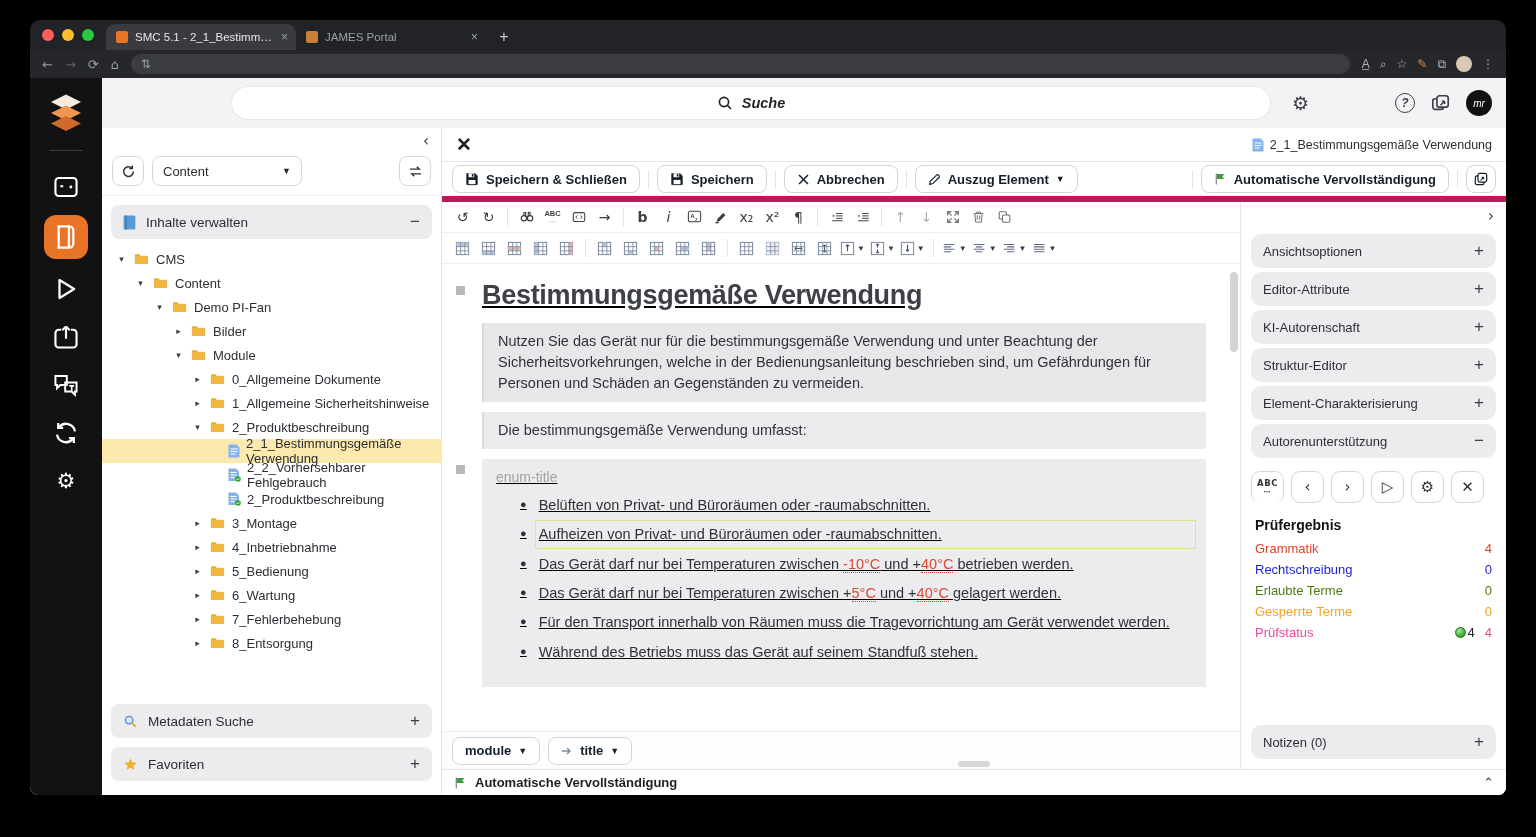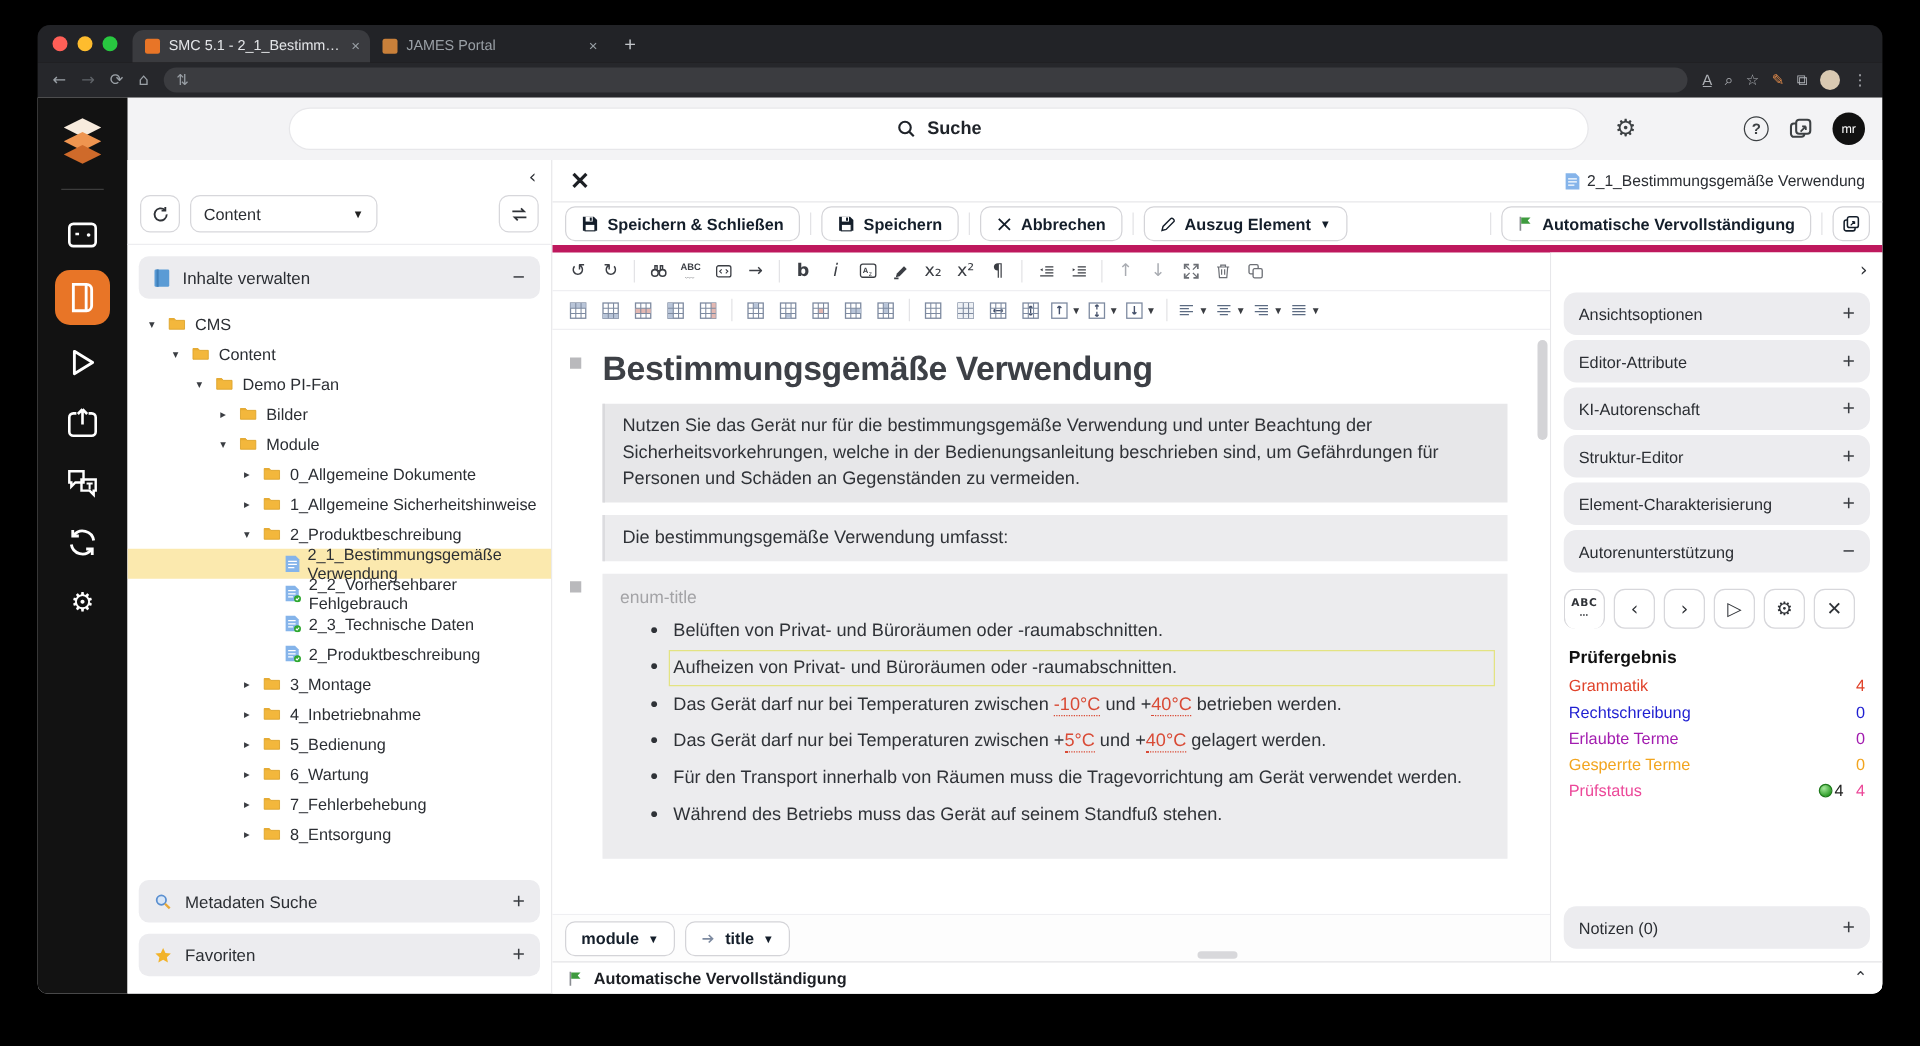--- a/index.html
+++ b/index.html
@@ -33,21 +33,21 @@
   .cr-av { width:16px; height:16px; border-radius:50%; background:#d9c9b2; }
   
   .app { flex:1; display:flex; min-height:0; background:#f3f3f5; }
   .rail { width:72px; background:#121212; display:flex; flex-direction:column; align-items:center;
           padding-top:14px; flex:none; }
   .rail-div { width:34px; height:1px; background:#3c3c3c; margin:14px 0 16px; }
   .rail-item { width:44px; height:40px; display:flex; align-items:center; justify-content:center;
                color:#fff; margin-bottom:8px; border-radius:12px; }
   .rail-item.active { background:#e87527; height:44px; margin-bottom:10px; }
   .app-right { flex:1; display:flex; flex-direction:column; min-width:0; }
-  .app-header { height:50px; display:flex; align-items:center; padding:0 14px; gap:16px; flex:none; }
+  .app-header { height:50px; display:flex; align-items:center; padding:0 14px; gap:16px; flex:none;font-style:italic; }
   .hd-spacer { width:100px; }
   .search-pill { flex:1; height:32px; background:#fff; border-radius:16px;
                  box-shadow:0 0 0 1px #e7e7ea; display:flex; align-items:center; justify-content:center; gap:9px; }
   .search-pill .lbl { font-size:14.5px; font-weight:bold; color:#1f2329; }
   .hd-gear { color:#3c4043; margin-left:6px; }
   .hd-gap { width:54px; }
   .hd-ic { color:#3c4043; display:flex; align-items:center; }
   .help-circ { width:20px; height:20px; border:1.5px solid #3c4043; border-radius:50%;
                display:flex; align-items:center; justify-content:center; font-size:12px; font-weight:bold; }
   .avatar { width:26px; height:26px; border-radius:50%; background:#111; color:#fff; font-size:10px;
@@ -97,21 +97,21 @@
   .tb-btn { min-width:25px; height:24px; display:flex; align-items:center; justify-content:center;
             color:#3b3e44; border-radius:4px; padding:0 2px; }
   .tb-btn .g { font-family:"DejaVu Sans",sans-serif; font-size:14px; }
   .g-bold { font-weight:800; } .g-italic { font-style:italic; font-family:"Liberation Serif",serif; }
   .tb-btn.dim { color:#a9acb2; }
   .tb2 .tb-btn { color:#5c6b82; }
   .ddc { font-size:8px; color:#3a3d42; margin-left:2px; }
   
   .doc { flex:1; position:relative; overflow:hidden; background:#fff; }
   .doc-inner { padding:12px 34px 0 40px; }
-  .blk { position:relative; }
+  .blk { position:relative;text-decoration:underline; }
   .handle { position:absolute; left:-26px; top:6px; width:9px; height:9px; background:#b9b9bc; }
   .doc-title { font-size:27px; font-weight:bold; color:#3d4046; letter-spacing:-0.3px; margin:4px 0 12px; }
   .label-box { background:#ededee; padding:8px 16px; font-size:18px; color:#a3a3a6; margin-bottom:8px; }
   .para-box { background:#e7e7e9; border-left:2px solid #d9d9dc; padding:8px 14px; font-size:14.5px;
               color:#2f3237; line-height:1.45; margin-bottom:10px; }
   .enum-box { background:#ececee; padding:8px 14px 16px; }
   .enum-title { font-size:14px; color:#a3a3a6; margin:2px 0 10px; }
   .bullet { display:flex; gap:12px; margin:9px 0 9px 24px; font-size:14.5px; color:#2f3237; line-height:1.4; }
   .bdot { font-size:11px; margin-top:2px; }
   .btext { flex:1; }
@@ -133,21 +133,21 @@
   .rp-tool { width:33px; height:32px; border:1px solid #d7d7db; border-radius:9px; background:#fff;
              display:flex; align-items:center; justify-content:center; color:#2f3237;
              font-family:"DejaVu Sans",sans-serif; font-size:15px; }
   .abc-tool { font-size:8.5px; font-weight:bold; letter-spacing:0.5px; border-bottom:none;
               display:flex; flex-direction:column; align-items:center; line-height:1; }
   .abc-dots { font-size:7px; letter-spacing:1px; margin-top:1px; }
   .rp-check { padding:8px 14px; font-size:13px; }
   .rp-check h4 { font-size:14px; color:#111; margin-bottom:8px; }
   .crow { display:flex; align-items:center; margin:6px 0; }
   .crow .cval { margin-left:auto; }
-  .cr-red{color:#e0422a}.cr-blue{color:#1f1fd1}.cr-gray{color:#a21caf}.cr-orange{color:#f2a51f}.cr-def{color:#ec4899}
+  .cr-red{color:#e0422a}.cr-blue{color:#1f1fd1}.cr-gray{color:#4d7c0f}.cr-orange{color:#f2a51f}.cr-def{color:#ec4899}
   .gdot { width:11px; height:11px; border-radius:50%; margin:0 2px 0 auto;
           background:radial-gradient(circle at 35% 30%, #a5e89b, #35a22f 70%); border:1px solid #1f7a1c; }
   .gnum { margin-right:10px; color:#222; }
   .rp-fill { flex:1; }
   
   .bottom-bar { height:26px; border-top:1px solid #e3e3e6; background:#fff; display:flex;
                 align-items:center; gap:8px; padding:0 12px; flex:none; }
   .bottom-bar .lbl { font-size:13px; font-weight:bold; color:#1c1f24; }
   .bb-chev { margin-left:auto; font-size:13px; color:#3a3d42; font-family:"DejaVu Sans",sans-serif; }
 </style>
@@ -420,32 +420,20 @@
                 <span class="exp"></span>
     <span class="ic">
                   <svg width="13" height="14" viewBox="0 0 13 14">
                     <path d="M0.5 0.5h7.5l3 3v9.5h-10.5z" fill="#85b4ea"></path>
                     <path d="M2.5 4.5h6M2.5 7h6M2.5 9.5h4" stroke="#fff" stroke-width="1"></path>
                     <circle cx="10" cy="11" r="2.8" fill="#2fa82f"></circle>
                     <path d="M8.7 11l1 1 1.6-1.9" stroke="#fff" stroke-width="0.9" fill="none"></path>
                   </svg>
                 </span>
     <span>2_2_Vorhersehbarer Fehlgebrauch</span>
-              </div>
-              <div class="tree-row" style="padding-left: 109px;">
-                <span class="exp"></span>
-    <span class="ic">
-                  <svg width="13" height="14" viewBox="0 0 13 14">
-                    <path d="M0.5 0.5h7.5l3 3v9.5h-10.5z" fill="#85b4ea"></path>
-                    <path d="M2.5 4.5h6M2.5 7h6M2.5 9.5h4" stroke="#fff" stroke-width="1"></path>
-                    <circle cx="10" cy="11" r="2.8" fill="#2fa82f"></circle>
-                    <path d="M8.7 11l1 1 1.6-1.9" stroke="#fff" stroke-width="0.9" fill="none"></path>
-                  </svg>
-                </span>
-    <span>2_3_Technische Daten</span>
               </div>
               <div class="tree-row" style="padding-left: 109px;">
                 <span class="exp"></span>
     <span class="ic">
                   <svg width="13" height="14" viewBox="0 0 13 14">
                     <path d="M0.5 0.5h7.5l3 3v9.5h-10.5z" fill="#85b4ea"></path>
                     <path d="M2.5 4.5h6M2.5 7h6M2.5 9.5h4" stroke="#fff" stroke-width="1"></path>
                     <circle cx="10" cy="11" r="2.8" fill="#2fa82f"></circle>
                     <path d="M8.7 11l1 1 1.6-1.9" stroke="#fff" stroke-width="0.9" fill="none"></path>
                   </svg>

